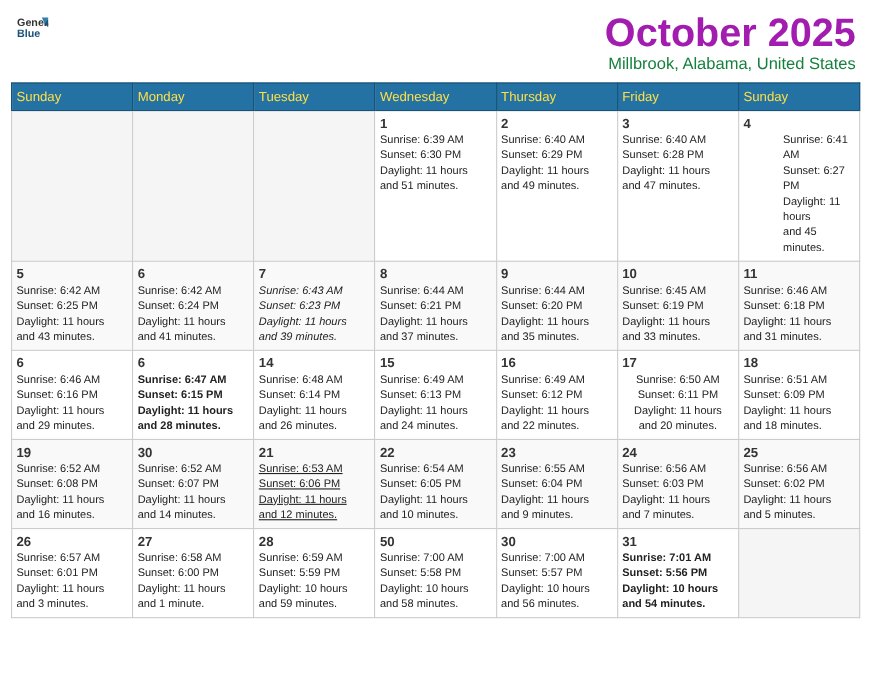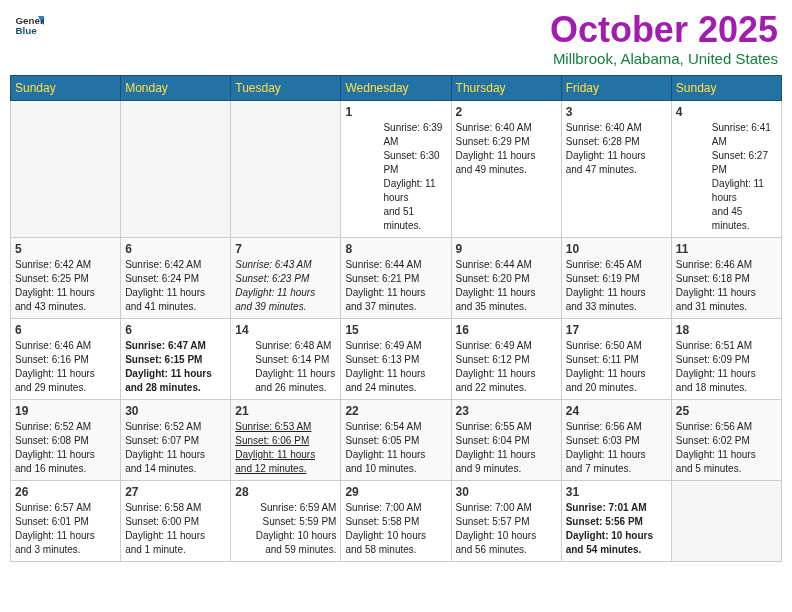--- a/index.html
+++ b/index.html
@@ -115,21 +115,21 @@
       <th>Sunday</th>
     </tr>
   </thead>
   <tbody id="calendar-body">
   <tr class="row-odd">
         <td class="empty-cell"></td>
         <td class="empty-cell"></td>
         <td class="empty-cell"></td>
         <td>
           <span class="day-number">1</span>
-          <div class="day-info" style="white-space: pre-line; margin-left: 38px;">Sunrise: 6:39 AM
+          <div class="day-info" style="white-space: pre-line;">Sunrise: 6:39 AM
 Sunset: 6:30 PM
 Daylight: 11 hours
 and 51 minutes.</div>
         </td>
         <td>
           <span class="day-number">2</span>
           <div class="day-info" style="white-space: pre-line;">Sunrise: 6:40 AM
 Sunset: 6:29 PM
 Daylight: 11 hours
 and 49 minutes.</div>
@@ -210,42 +210,42 @@
         </td>
         <td>
           <span class="day-number">6</span>
           <div class="day-info" style="white-space: pre-line; font-weight: bold;">Sunrise: 6:47 AM
 Sunset: 6:15 PM
 Daylight: 11 hours
 and 28 minutes.</div>
         </td>
         <td>
           <span class="day-number">14</span>
-          <div class="day-info" style="white-space: pre-line; margin-left: 20px;">Sunrise: 6:48 AM
+          <div class="day-info" style="white-space: pre-line;">Sunrise: 6:48 AM
 Sunset: 6:14 PM
 Daylight: 11 hours
 and 26 minutes.</div>
         </td>
         <td>
           <span class="day-number">15</span>
           <div class="day-info" style="white-space: pre-line;">Sunrise: 6:49 AM
 Sunset: 6:13 PM
 Daylight: 11 hours
 and 24 minutes.</div>
         </td>
         <td>
           <span class="day-number">16</span>
           <div class="day-info" style="white-space: pre-line;">Sunrise: 6:49 AM
 Sunset: 6:12 PM
 Daylight: 11 hours
 and 22 minutes.</div>
         </td>
         <td>
           <span class="day-number">17</span>
-          <div class="day-info" style="white-space: pre-line;">Sunrise: 6:50 AM
+          <div class="day-info" style="white-space: pre-line; text-align: center;">Sunrise: 6:50 AM
 Sunset: 6:11 PM
 Daylight: 11 hours
 and 20 minutes.</div>
         </td>
         <td>
           <span class="day-number">18</span>
           <div class="day-info" style="white-space: pre-line;">Sunrise: 6:51 AM
 Sunset: 6:09 PM
 Daylight: 11 hours
 and 18 minutes.</div>
@@ -312,27 +312,27 @@
         </td>
         <td>
           <span class="day-number">27</span>
           <div class="day-info" style="white-space: pre-line;">Sunrise: 6:58 AM
 Sunset: 6:00 PM
 Daylight: 11 hours
 and 1 minute.</div>
         </td>
         <td>
           <span class="day-number">28</span>
-          <div class="day-info" style="white-space: pre-line; text-align: right;">Sunrise: 6:59 AM
+          <div class="day-info" style="white-space: pre-line;">Sunrise: 6:59 AM
 Sunset: 5:59 PM
 Daylight: 10 hours
 and 59 minutes.</div>
         </td>
         <td>
-          <span class="day-number">29</span>
+          <span class="day-number">50</span>
           <div class="day-info" style="white-space: pre-line;">Sunrise: 7:00 AM
 Sunset: 5:58 PM
 Daylight: 10 hours
 and 58 minutes.</div>
         </td>
         <td>
           <span class="day-number">30</span>
           <div class="day-info" style="white-space: pre-line;">Sunrise: 7:00 AM
 Sunset: 5:57 PM
 Daylight: 10 hours

